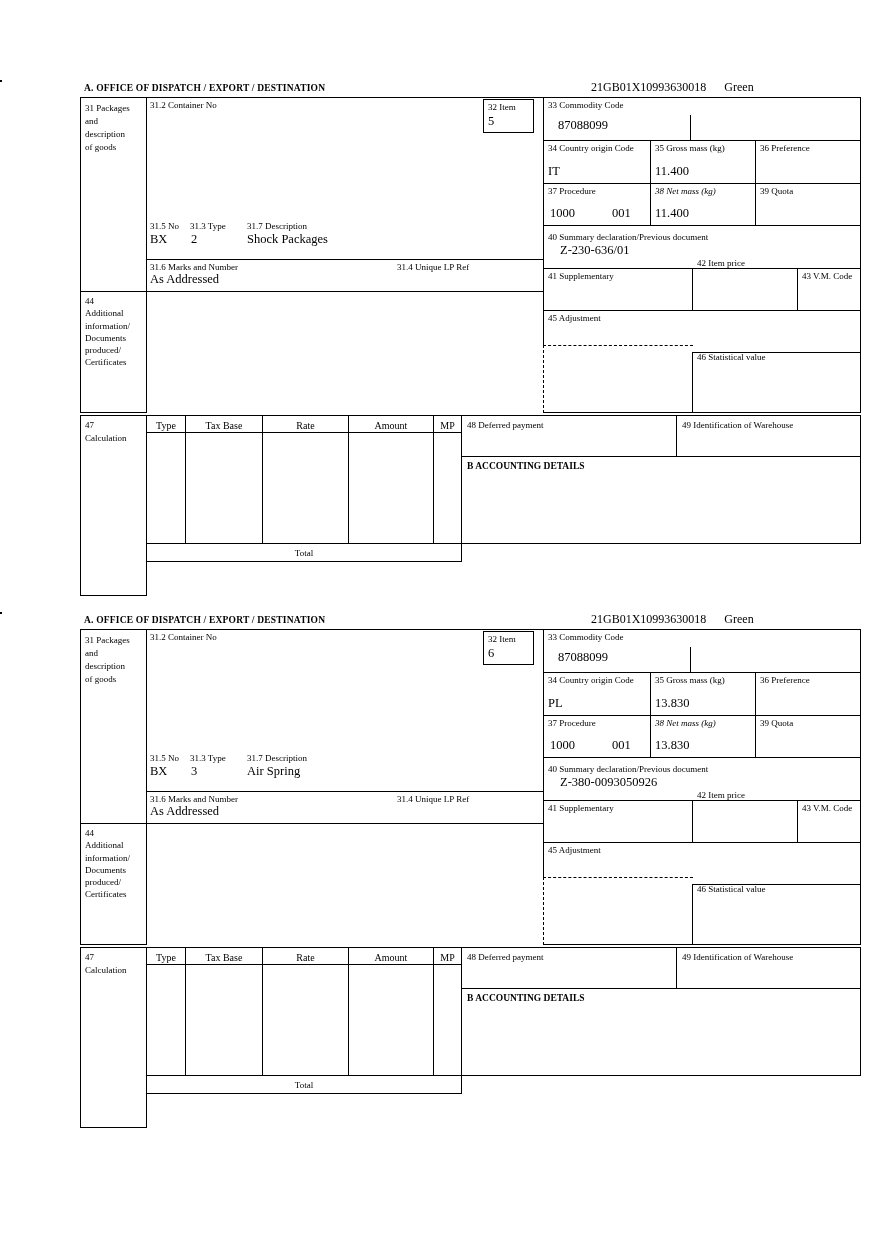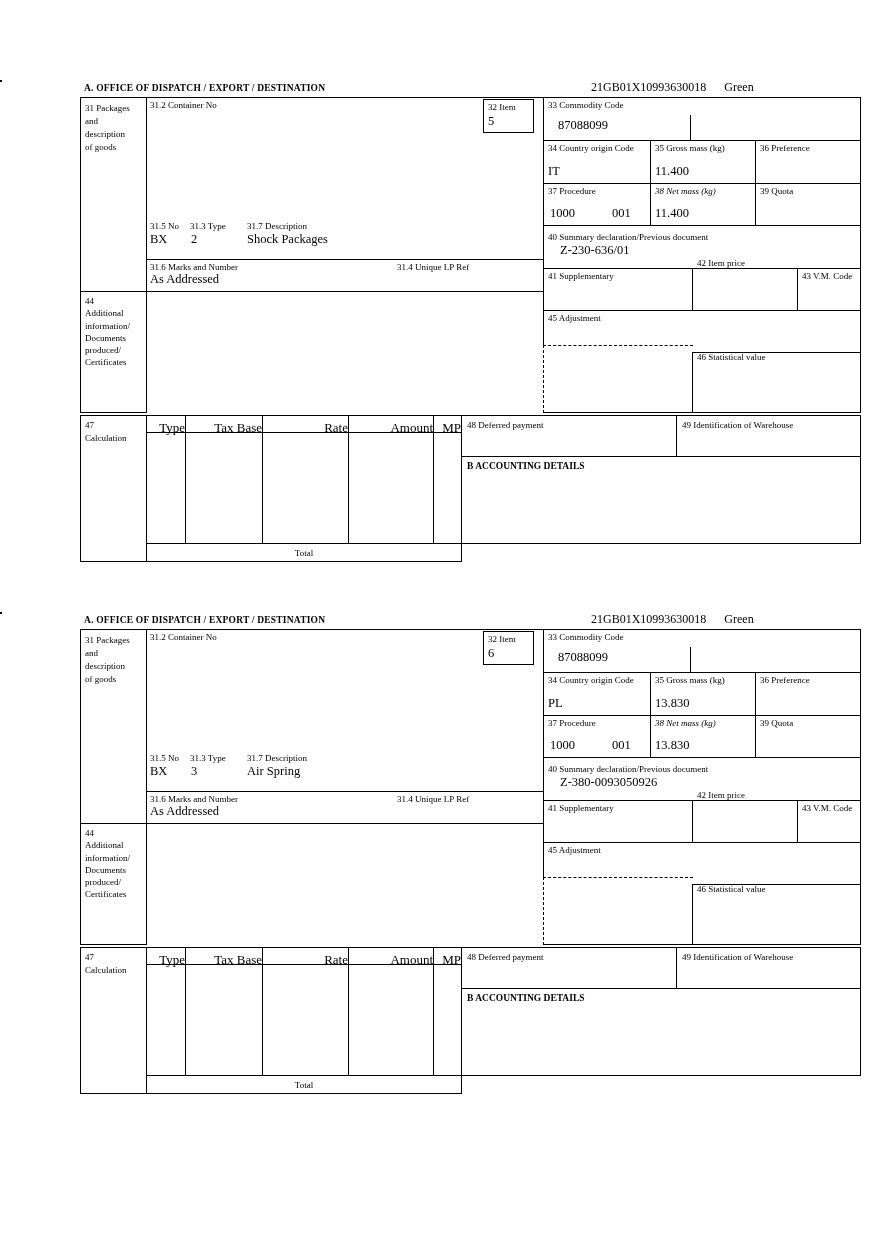--- a/index.html
+++ b/index.html
@@ -15,21 +15,21 @@
   .val { font-size:12.5px; line-height:15px; }
   .pre { white-space:pre-line; }
 
   .hdr-office { left:84px; top:3px; font-size:9.5px; font-weight:bold; letter-spacing:.2px; }
   .hdr-mrn    { left:591px; top:0px; font-size:12px; }
   .hdr-mrn .status { margin-left:18px; }
 
   
   .b31  { left:80px;  top:17px;  width:67px;  height:195px; padding:4px 2px 0 4px; line-height:13px; }
   .b44l { left:80px;  top:211px; width:67px;  height:122px; padding:3px 2px 0 4px; line-height:12.3px; }
-  .b47l { left:80px;  top:335px; width:67px;  height:147px; padding:3px 2px 0 4px; line-height:12.5px; }
+  .b47l { left:80px;  top:335px; width:67px;  height:181px; padding:3px 2px 0 4px; line-height:12.5px; }
 
   
   .bmain    { left:146px; top:17px; width:398px; height:195px; }
   .marksline{ left:146px; top:179px; width:398px; height:0; border-top:1px solid #000; }
   .itembox  { left:483px; top:19px; width:51px; height:34px; padding:2px 16px 0 4px; }
   .itembox .val { margin-top:2px; }
 
   
   .b33 { left:543px; top:17px;  width:318px; height:44px; }
   .commline { left:690px; top:35px; width:0; height:25px; border-left:1px solid #000; }
@@ -47,21 +47,21 @@
   .b45leftseg { left:543px; top:230px; width:0; height:36px; border-left:1px solid #000; }
   .b45dash    { left:543px; top:265px; width:150px; height:68px; border-left:1px dashed #000; border-top:1px dashed #000; }
   .b46 { left:692px; top:272px; width:169px; height:61px; }
 
   
   .tcol1 { left:146px; top:335px; width:40px; height:129px; }
   .tcol2 { left:185px; top:335px; width:78px; height:129px; }
   .tcol3 { left:262px; top:335px; width:87px; height:129px; }
   .tcol4 { left:348px; top:335px; width:86px; height:129px; }
   .tcol5 { left:433px; top:335px; width:29px; height:129px; }
-  .th { height:17px; border-bottom:1px solid #000; text-align:right; font-size:13px; padding-top:4px; }
+  .th { height:17px; border-bottom:1px solid #000; text-align:center; font-size:10px; padding-top:4px; }
   .trow-total { left:146px; top:463px; width:316px; height:19px; text-align:center; font-size:9px; padding-top:4px; }
 
   .b48 { left:461px; top:335px; width:216px; height:42px; padding:4px 0 0 5px; }
   .b49 { left:676px; top:335px; width:185px; height:42px; padding:4px 0 0 5px; }
   .bB  { left:461px; top:376px; width:400px; height:88px; padding:4px 0 0 5px; font-size:9.5px; font-weight:bold; }
 
   
   .l-cont { left:150px; top:20px; }
   .l-33   { left:548px; top:20px; }  .v-comm { left:558px; top:38px; }
   .l-34   { left:548px; top:63px; }  .v-origin { left:548px; top:84px; }

